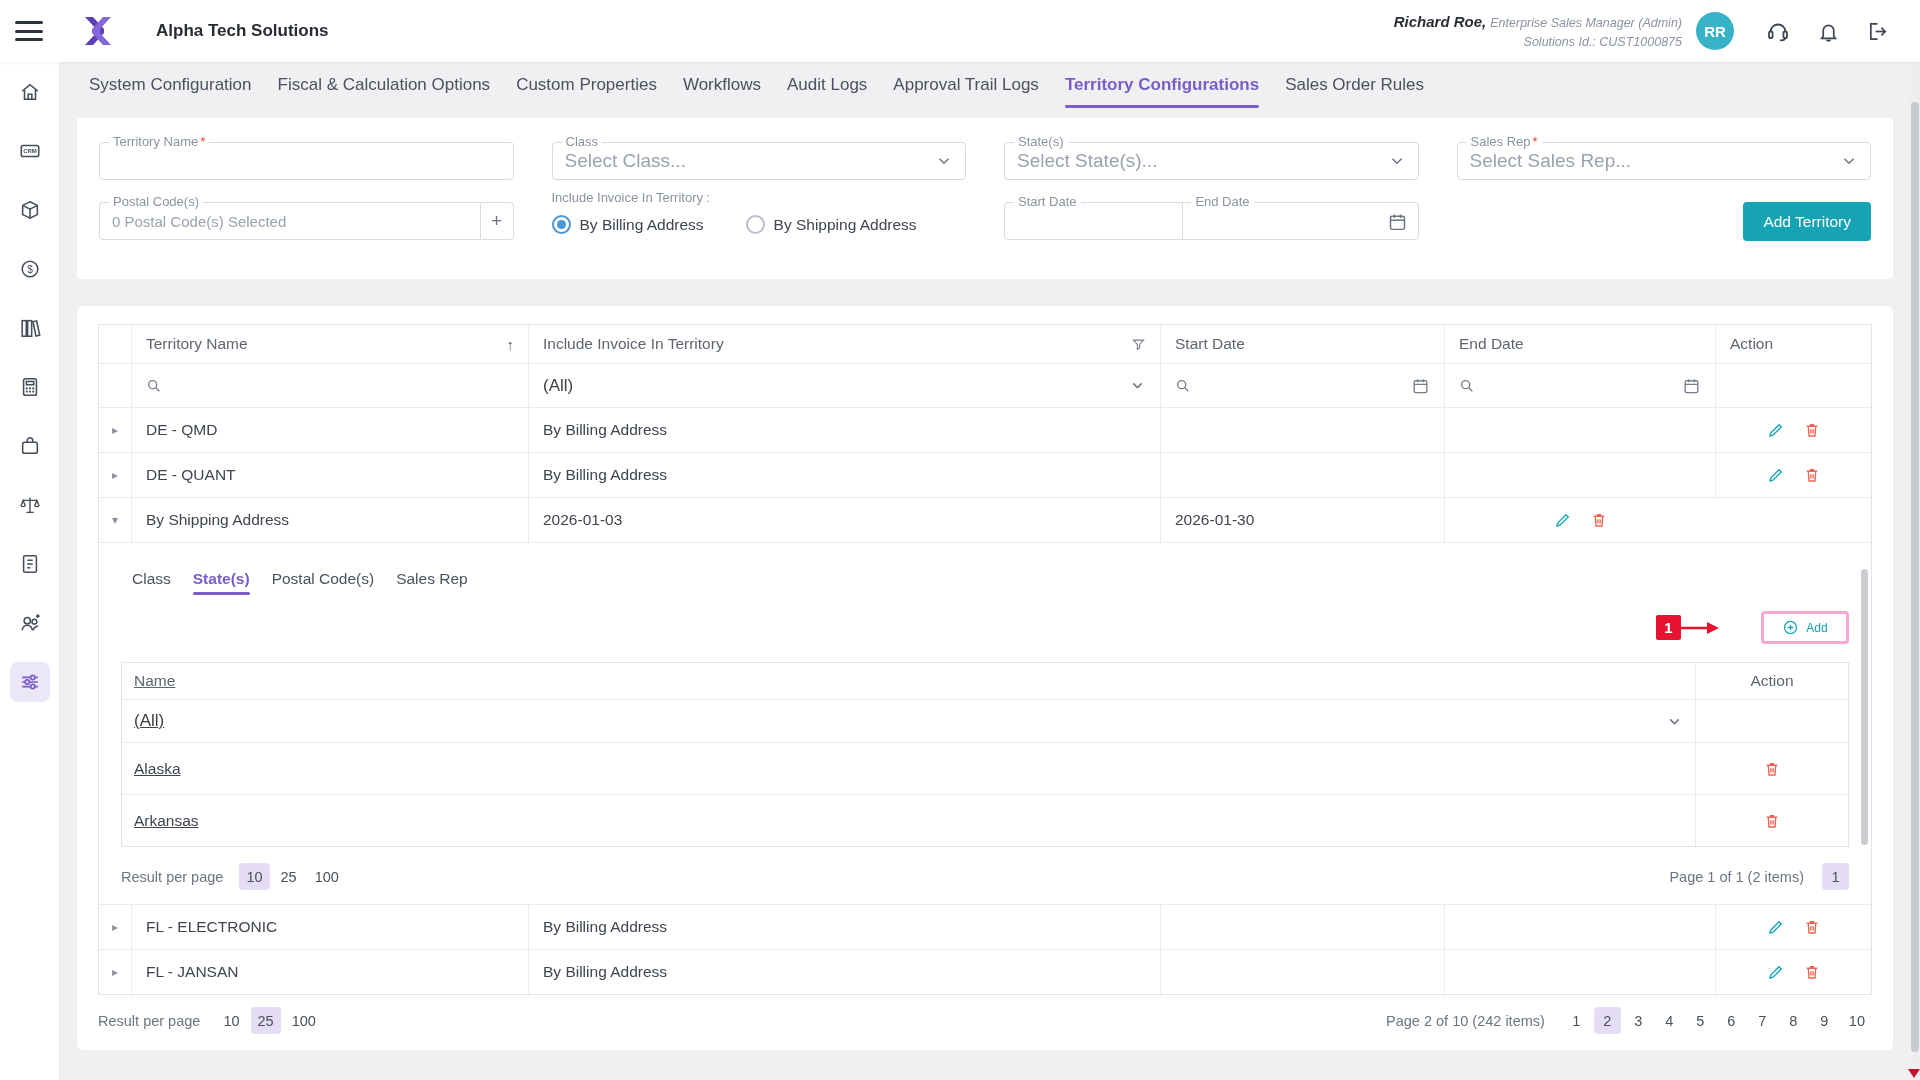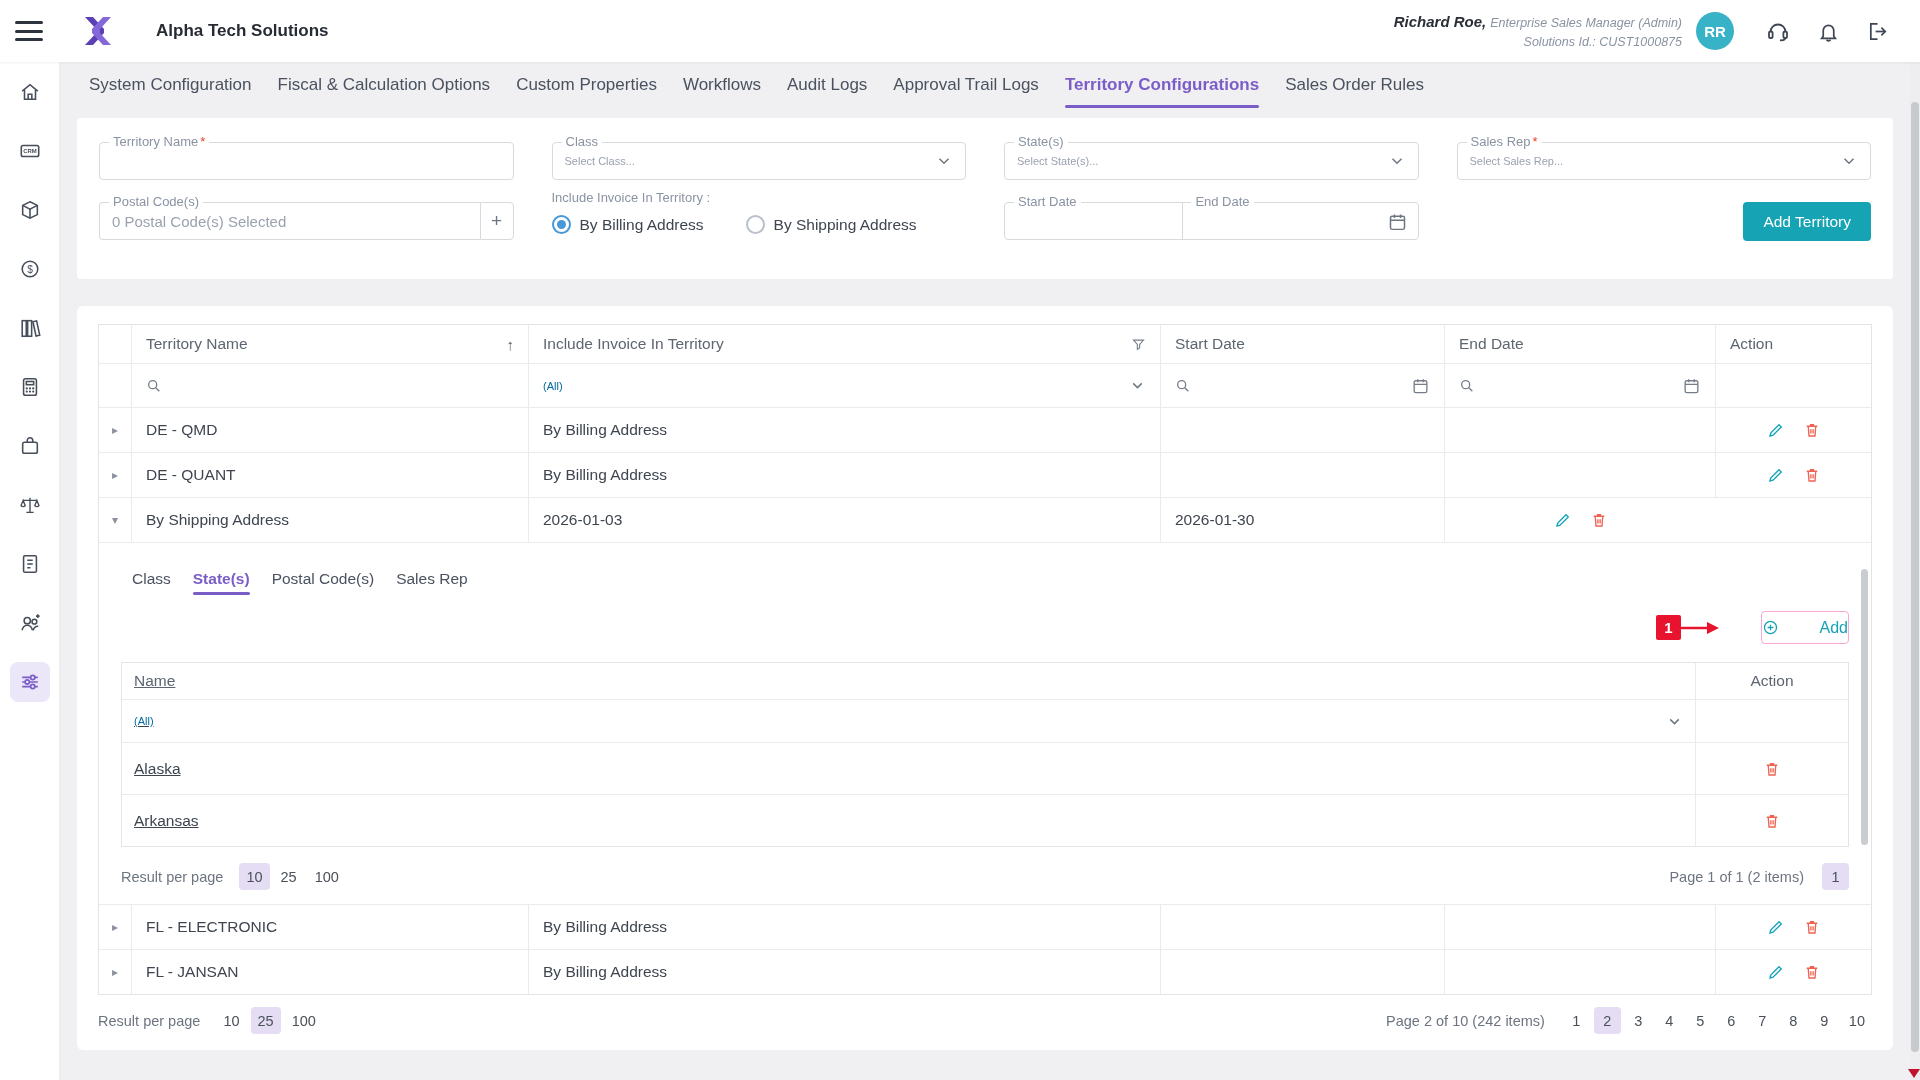--- a/index.html
+++ b/index.html
@@ -49,21 +49,21 @@
 
   
   .form-card { margin:10px 27px 0 17px; background:#fff; border-radius:4px; padding:24px 22px 38px; }
   .form-row { display:grid; grid-template-columns:repeat(4,1fr); gap:38px; align-items:start; }
   .form-row2 { margin-top:22px; }
   .fieldbox { position:relative; height:38px; border:1px solid #d9dade; border-radius:4px;
               background:#fff; display:flex; align-items:center; padding:0 12px; cursor:pointer; }
   .flabel { position:absolute; top:-9px; left:9px; background:#fff; padding:0 4px;
             font-size:13px; color:#8a93a2; white-space:nowrap; }
   .req { color:#e8412c; margin-left:2px; }
-  .ph { color:#9aa2af; font-size:11px; }
+  .ph { color:#9aa2af; font-size:19px; }
   .val-muted { color:#9aa2af; font-size:15px; }
   .chev { margin-left:auto; }
   .txt-input { border:none; outline:none; width:100%; font-size:15px; color:#3b424d;
                font-family:inherit; background:transparent; }
 
   .postal-wrap { display:flex; align-items:stretch; height:38px; }
   .postal-box { flex:1; border-right:none; border-top-right-radius:0; border-bottom-right-radius:0; }
   .plus-btn { width:34px; border:1px solid #d9dade; border-radius:0 4px 4px 0; background:#fff;
               font-size:19px; color:#6d7580; cursor:pointer; }
 
@@ -94,35 +94,35 @@
   .tc:last-child { border-right:none; }
   .c-exp { padding:0; justify-content:center; }
   .hrow .tc { height:38px; font-size:15.5px; color:#5d6570; }
   .frow .tc { height:43px; }
   .drow .tc { height:44px; font-size:15.5px; color:#3e454f; }
   .sort-arrow { margin-left:auto; color:#5d6570; font-size:15px; }
   .funnel { margin-left:auto; }
   .exp { font-size:12px; color:#8b929e; cursor:pointer; }
   .c-act { justify-content:center; gap:18px; }
   .act-ic { cursor:pointer; background:none; border:none; padding:0; }
-  .fil-all { font-size:11px; color:#0369a1; }
+  .fil-all { font-size:17px; color:#404040; }
   .cal-right { margin-left:auto; cursor:pointer; }
 
   
   .detail { grid-column:1 / -1; padding:20px 22px 14px; position:relative; background:#fff; }
   .detail-tabs { display:flex; }
   .dtab { padding:0 11px; font-size:15.5px; color:#4a5260; height:32px; display:flex; align-items:center;
           position:relative; cursor:pointer; }
   .dtab.active { color:#7a5dc7; font-weight:bold; }
   .dtab.active::after { content:""; position:absolute; left:11px; right:11px; bottom:0; height:3px;
                         background:#7a5dc7; border-radius:2px; }
   .add-row { margin-top:16px; display:flex; justify-content:flex-end; align-items:center; position:relative; height:33px; }
-  .add-btn { width:88px; height:33px; border:1px solid #f9a8d4; border-radius:4px; background:#fff;
-             color:#16a3b4; display:flex; align-items:center; justify-content:space-between; gap:7px;
-             font-size:16px; cursor:pointer; font-family:inherit; }
+  .add-btn { width:88px; height:33px; border:3px solid #f9a8d4; border-radius:4px; background:#fff;
+             color:#16a3b4; display:flex; align-items:center; justify-content:center; gap:7px;
+             font-size:12px; cursor:pointer; font-family:inherit; }
   .annotation { position:absolute; right:130px; top:4px; display:flex; align-items:center; }
   .ann-badge { width:25px; height:25px; background:#e8132f; color:#fff; font-size:15px; font-weight:bold;
                display:flex; align-items:center; justify-content:center; border-radius:2px; }
 
   .sub-grid { margin-top:18px; border:1px solid #e2e4e8; }
   .srow { display:grid; grid-template-columns:1fr 152px; }
   .srow + .srow { border-top:1px solid #e9ebee; }
   .sc { padding:0 12px; display:flex; align-items:center; min-width:0; }
   .sc:first-child { border-right:1px solid #e9ebee;text-decoration:underline; }
   .sh .sc { height:36px; font-size:15.5px; color:#5d6570; }

